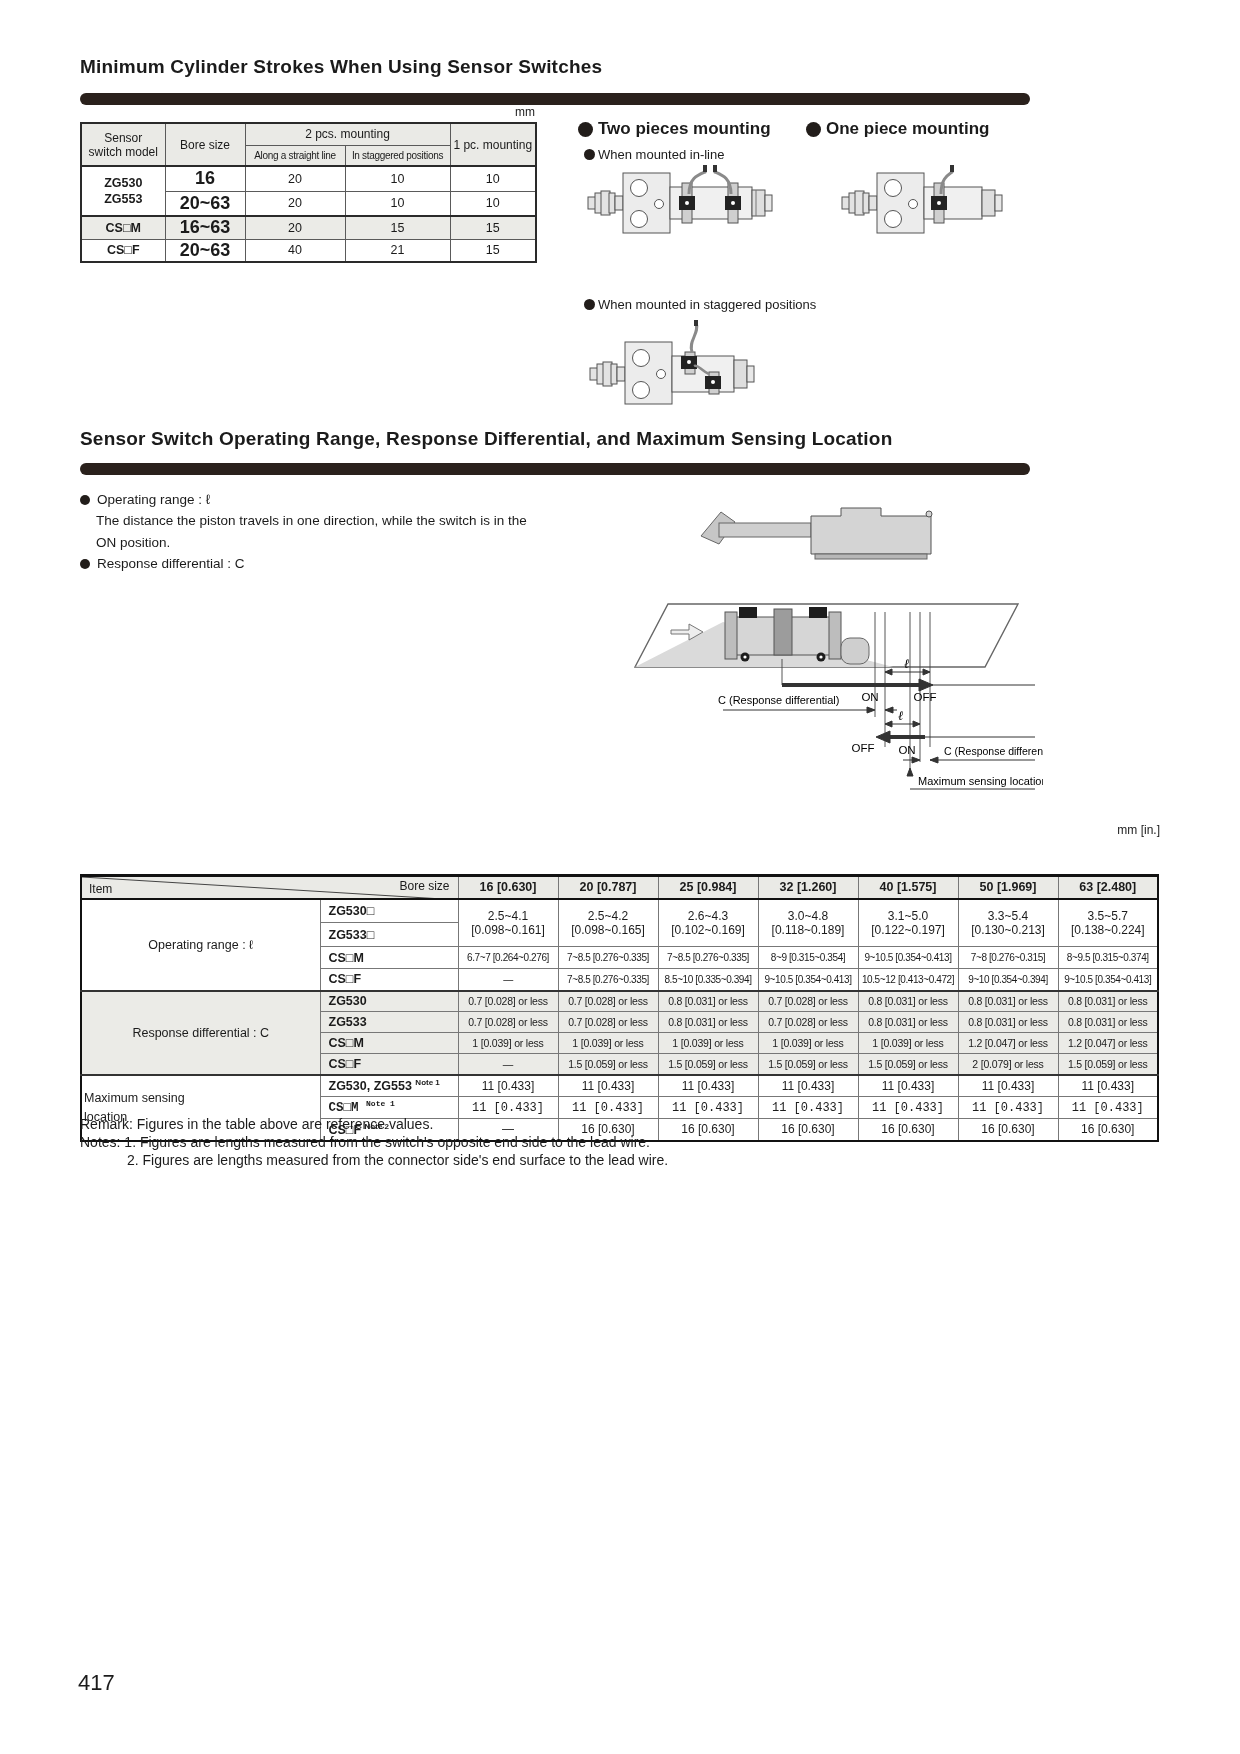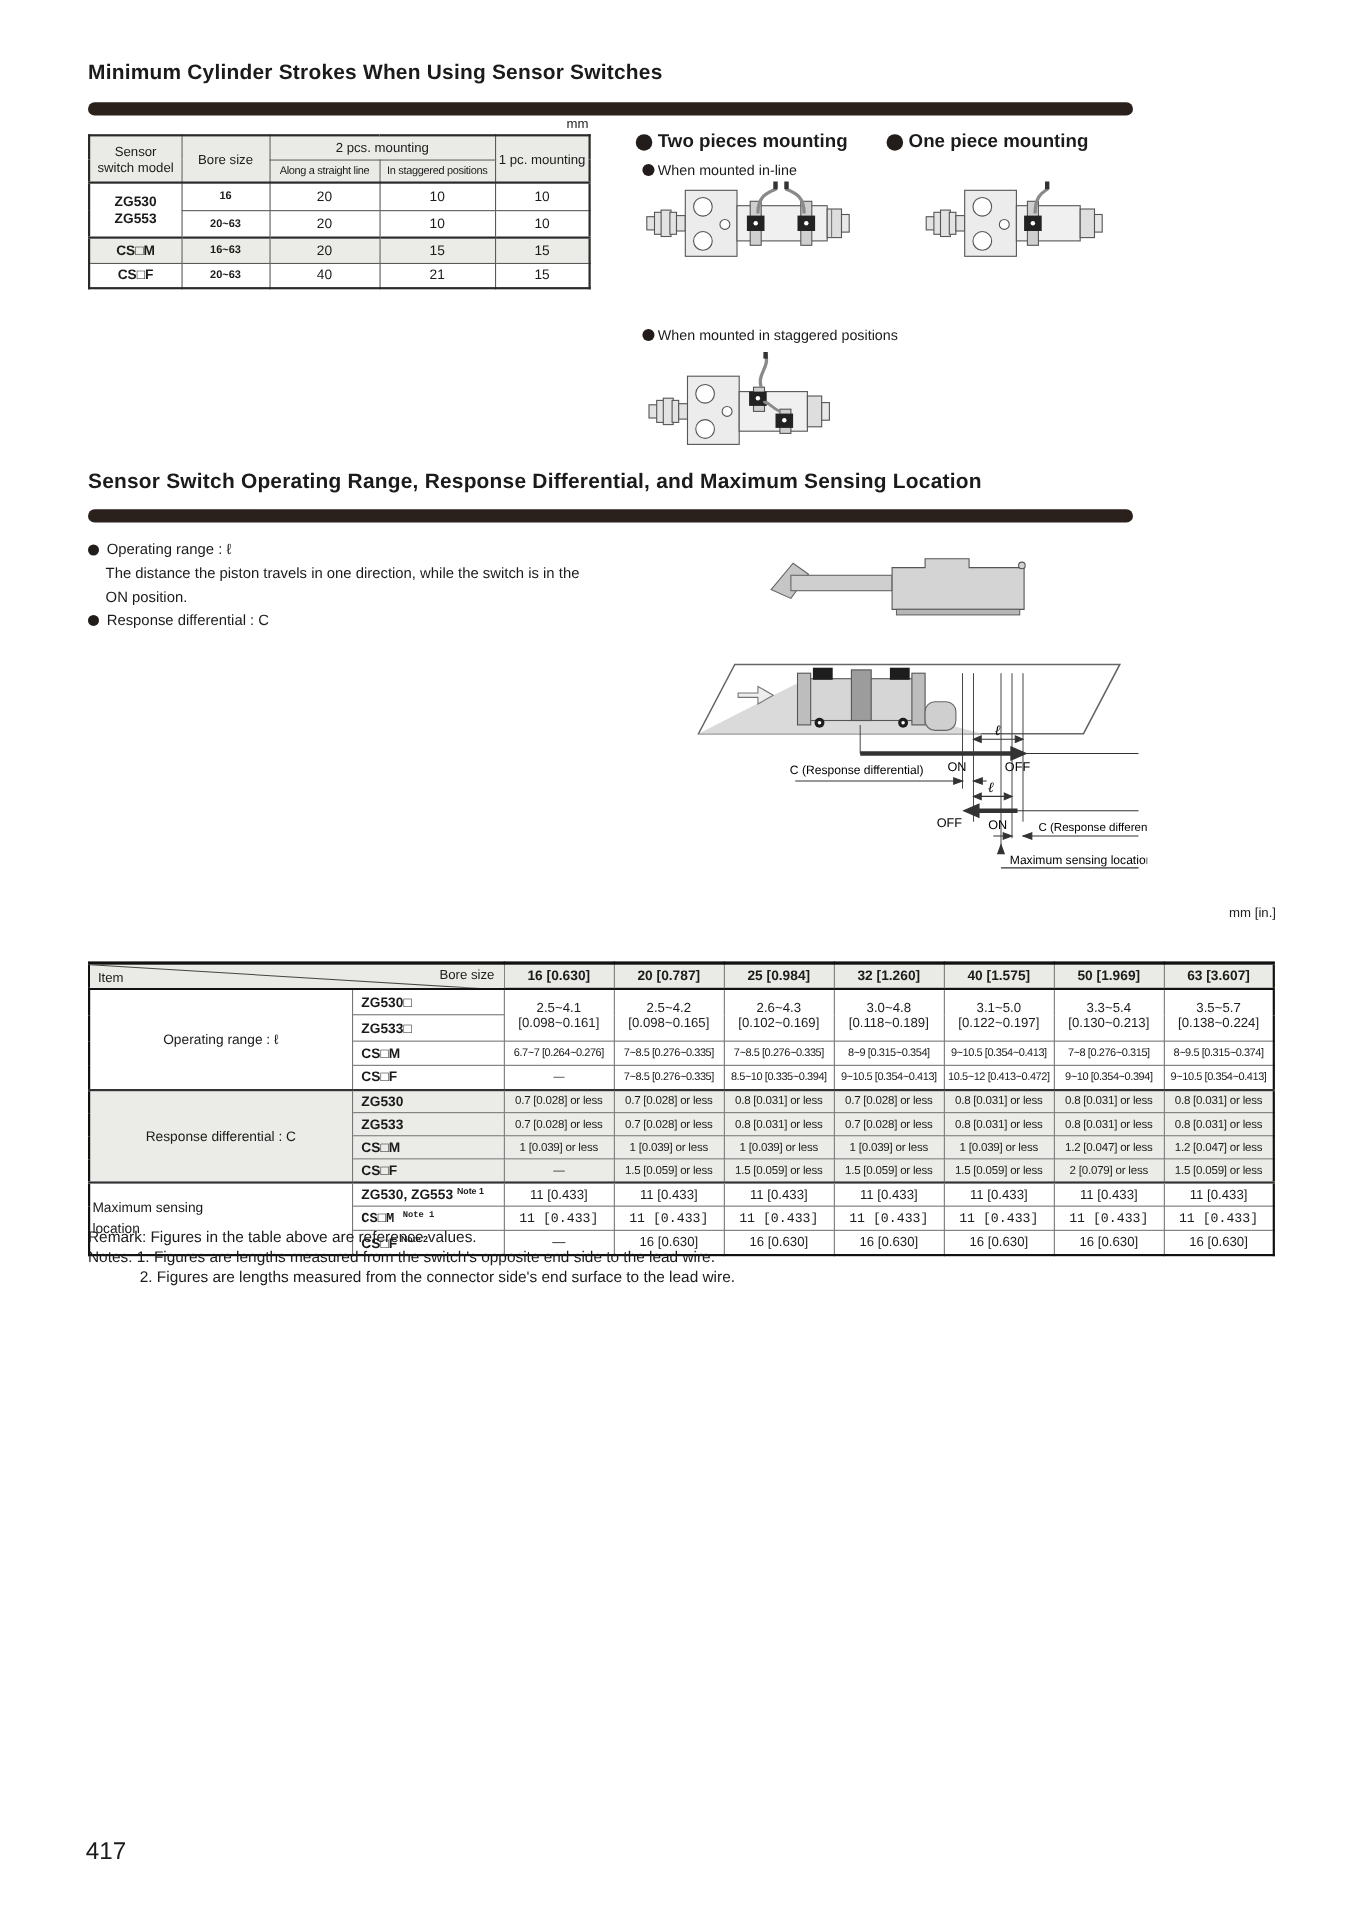--- a/index.html
+++ b/index.html
@@ -18,21 +18,21 @@
 
   
   table{border-collapse:collapse;table-layout:fixed;}
   .t1{width:455px;border:2px solid #2a2a2a;}
   .t1 th,.t1 td{border:1px solid #5a5a5a;padding:0;text-align:center;vertical-align:middle;overflow:hidden;}
   .t1 thead th{background:#eaeae6;font-weight:normal;font-size:12px;}
   .t1 thead{border-bottom:2px solid #2a2a2a;}
   .t1 .h-sub{font-size:10px;letter-spacing:-0.3px;}
   .t1 td{font-size:12.5px;background:#fff;}
   .t1 .model{font-weight:bold;font-size:12.5px;line-height:16px;}
-  .t1 .bore{font-weight:bold;font-size:10px;}
+  .t1 .bore{font-weight:bold;font-size:18px;}
   .t1 .sep td{border-top:2px solid #2a2a2a;}
   .t1 .gray td{background:#ebebe7;}
 
   
   .t2{width:1077px;border:2px solid #111;border-top:3px solid #111;}
   .t2 th,.t2 td{border:1px solid #777;padding:0;vertical-align:middle;text-align:center;overflow:hidden;}
   .t2 thead th{background:#eaeae6;border-bottom:2px solid #111;}
   .t2 .bore-h{font-weight:bold;font-size:12.5px;}
   .t2 .corner{position:relative;background:#eaeae6;}
   .t2 .corner .c-item{position:absolute;left:7px;bottom:2px;font-size:12px;font-weight:normal;}
@@ -359,21 +359,21 @@
             </svg>
             <span class="c-item">Item</span>
             <span class="c-bore">Bore size</span>
           </th>
           <th class="bore-h">16 [0.630]</th>
           <th class="bore-h">20 [0.787]</th>
           <th class="bore-h">25 [0.984]</th>
           <th class="bore-h">32 [1.260]</th>
           <th class="bore-h">40 [1.575]</th>
           <th class="bore-h">50 [1.969]</th>
-          <th class="bore-h">63 [3.607]</th>
+          <th class="bore-h">63 [2.480]</th>
         </tr>
       </thead>
       <tbody>
 
         <tr style="height:24px;">
           <td rowspan="4" class="group">Operating range : ℓ</td>
           <td class="model">ZG530□</td>
           <td rowspan="2" class="two">
               <span>2.5~4.1</span>
               <span>[0.098~0.161]</span>

